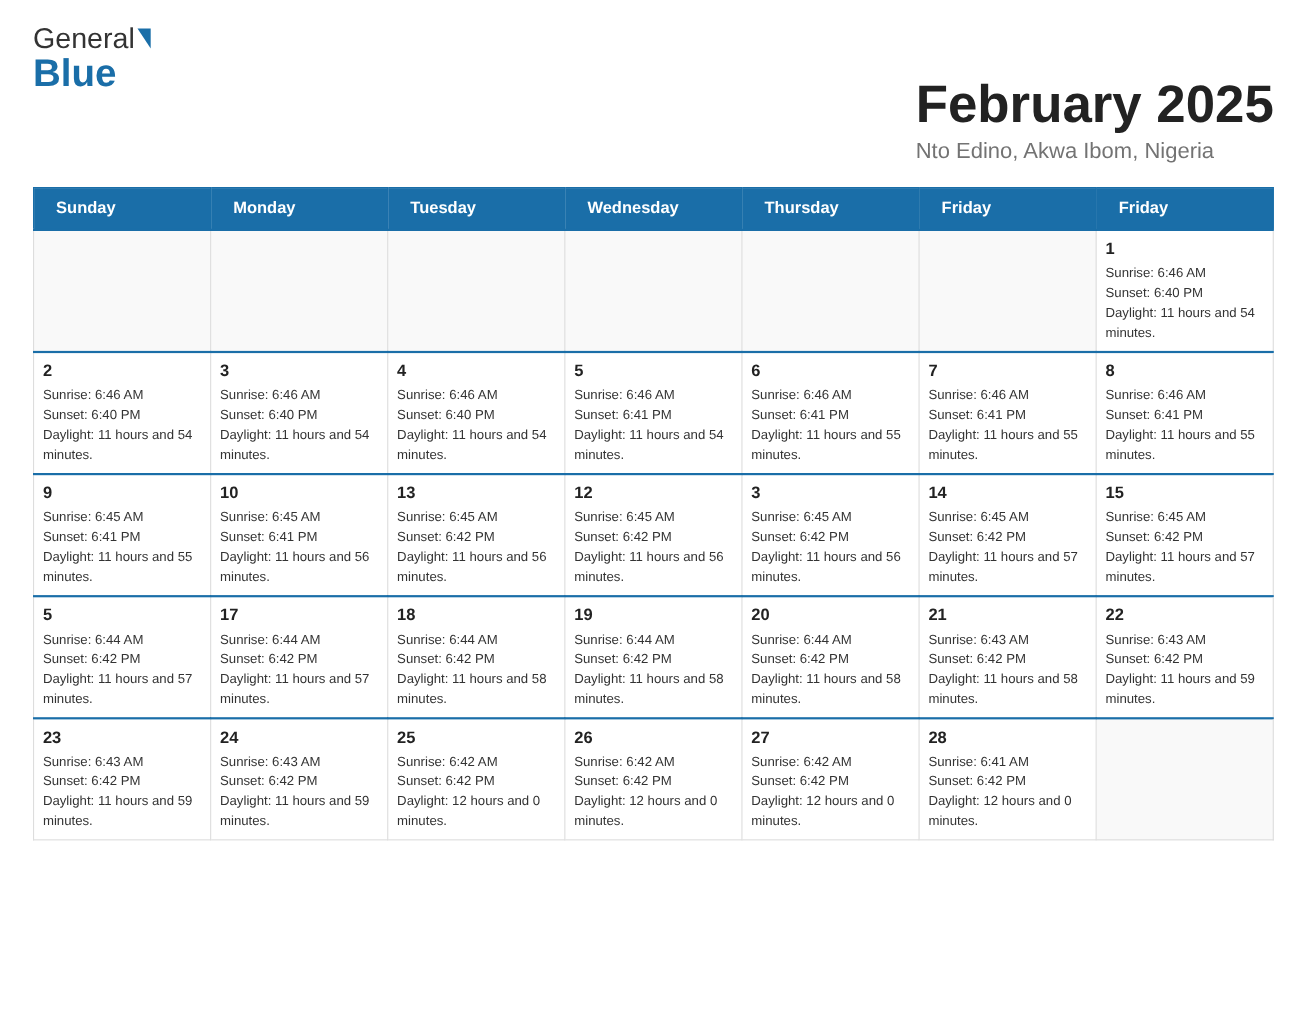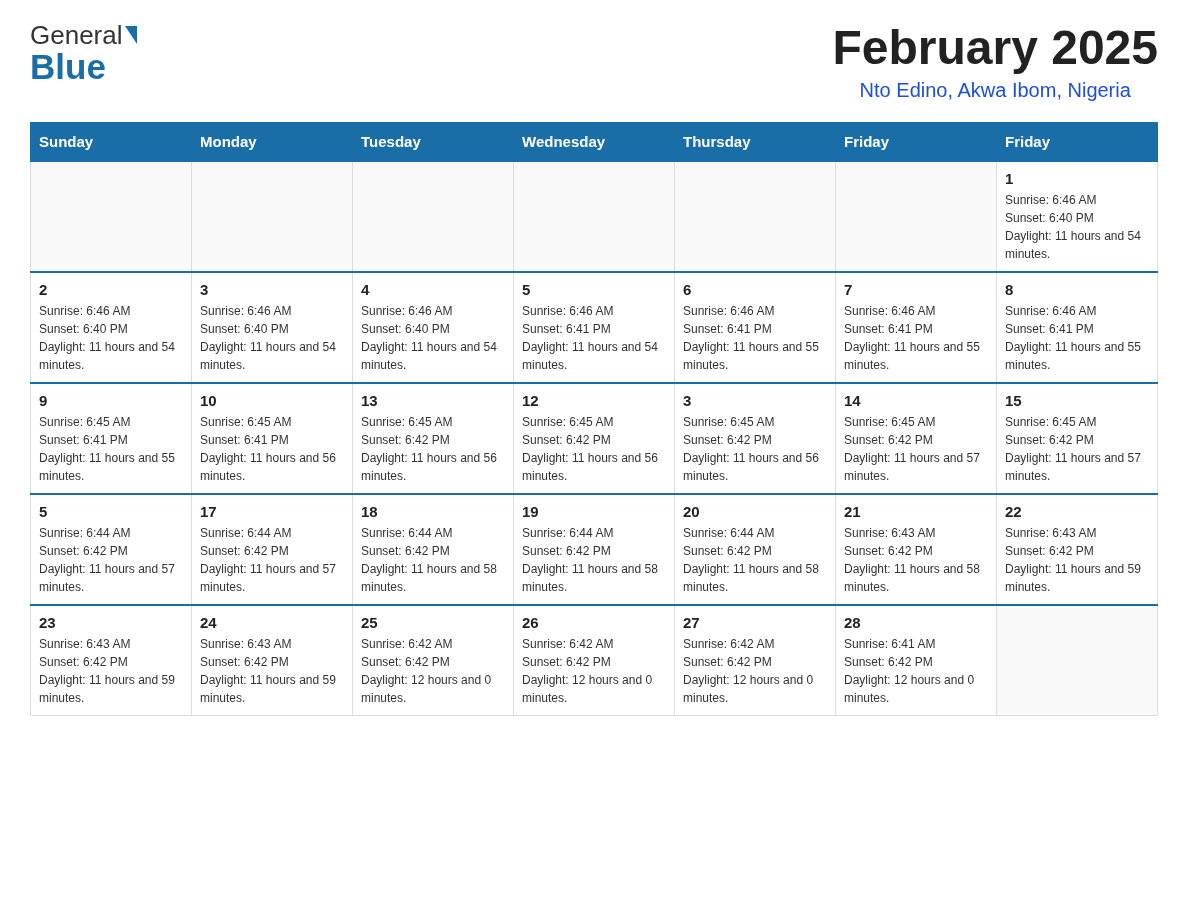--- a/index.html
+++ b/index.html
@@ -37,40 +37,41 @@
       margin-left: 2px;
       margin-bottom: 2px;
     }
     .logo-blue {
       font-size: 35px;
       font-weight: bold;
       color: #1a6ea8;
       margin-top: -4px;
     }
     .title-block {
-      text-align: center;
+      text-align: left;
+      margin-top: 48px;
     }
     .month-title {
       font-size: 48px;
       font-weight: bold;
       color: #222;
     }
     .location-title {
       font-size: 20px;
-      color: #1d4ed8;
+      color: #737373;
       margin-top: 4px;
     }
     .calendar {
       width: 100%;
       border-collapse: collapse;
     }
     .calendar thead tr th {
       background-color: #1a6ea8;
       color: #fff;
-      padding: 10px 8px;
+      padding: 10px 20px;
       font-size: 15px;
       font-weight: bold;
       text-align: left;
       border: 1px solid #1a6ea8;
     }
     .calendar tbody tr {
       border-top: 2px solid #1a6ea8;
     }
     .calendar tbody tr td {
       vertical-align: top;

